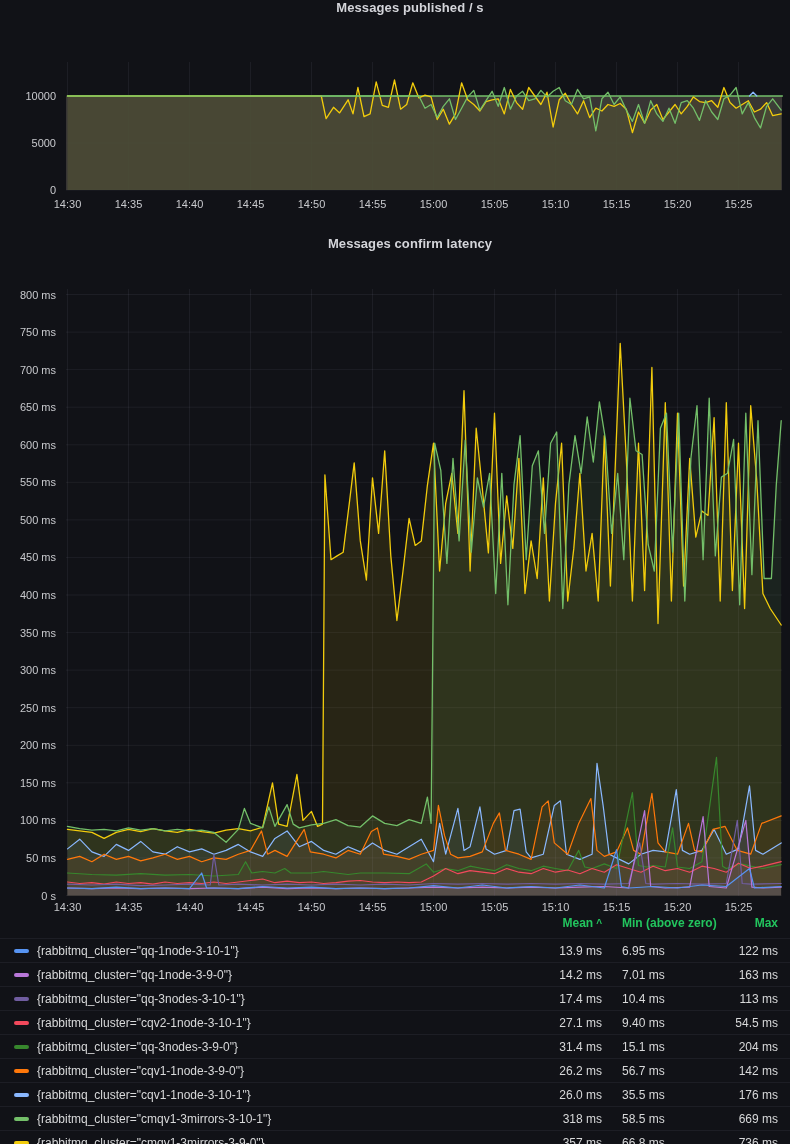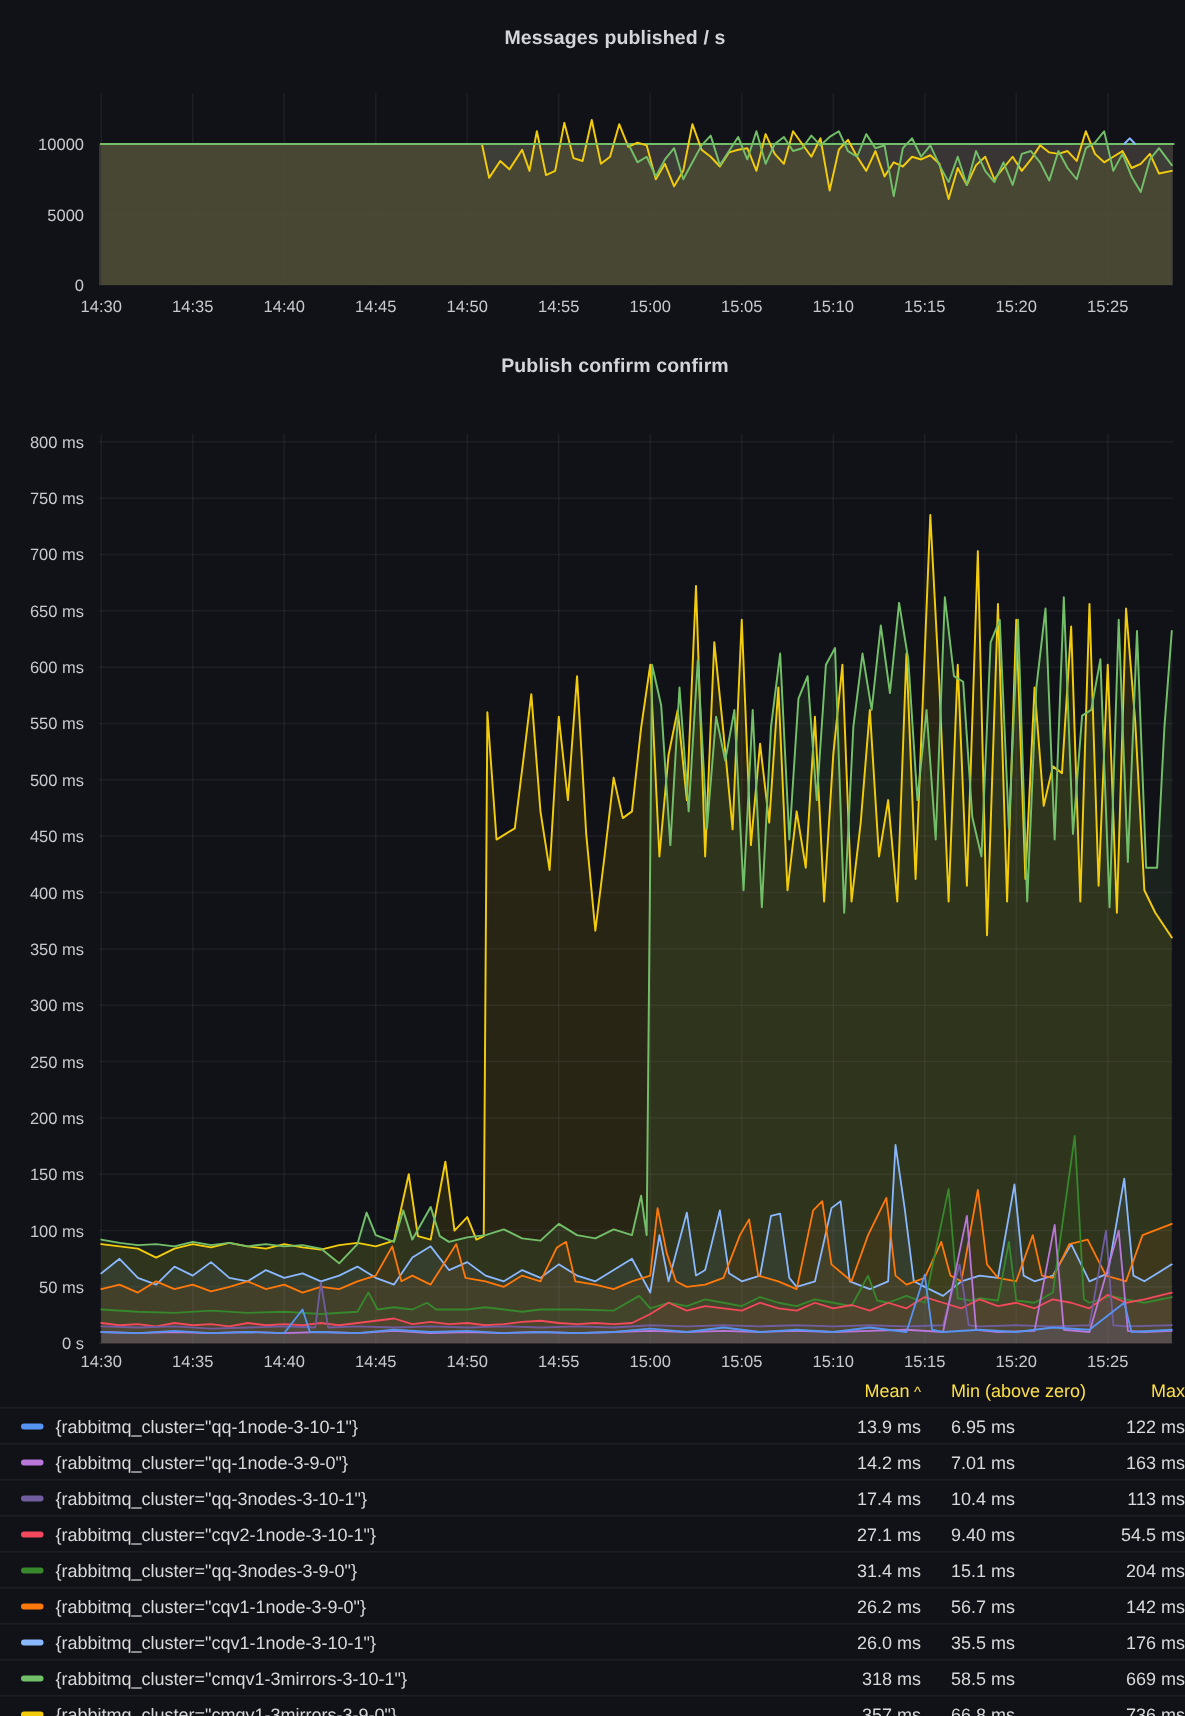--- a/index.html
+++ b/index.html
@@ -9,36 +9,36 @@
     font-family:"Liberation Sans",sans-serif;
     color:#D8D9DA;
     position:relative;overflow:hidden;
     -webkit-font-smoothing:antialiased;
   }
   .panel-title{
     position:absolute;left:30px;width:760px;
     text-align:center;font-size:13px;font-weight:700;color:#D4D5DA;
     letter-spacing:.1px;cursor:pointer;
   }
-  #title-1{top:17px}
+  #title-1{top:0}
   #title-2{top:236px}
   svg.chart{position:absolute;left:0;display:block}
   #chart-1{top:0}
   #chart-2{top:230px}
   svg text.tick{font-family:"Liberation Sans",sans-serif;font-size:11px;fill:#C8C9CD}
   
   #legend{position:absolute;top:916px;left:0;width:790px;font-size:12px}
-  .lg-header{display:flex;align-items:center;height:22px;font-weight:400;color:#fde047}
+  .lg-header{display:flex;height:22px;font-weight:700;color:#22c55e}
   .lg-row{display:flex;align-items:center;height:23px;border-top:1px solid rgba(204,204,220,0.07)}
   .lg-label{flex:1;display:flex;align-items:center;padding-left:14px;min-width:0;color:#D8D9DA;cursor:pointer;white-space:nowrap}
   .swatch{width:15px;height:4px;border-radius:2px;margin-right:8px;flex:none}
   .col-spacer{flex:1}
   .col-mean{width:80px;text-align:right;flex:none}
   .col-min{width:122px;text-align:left;padding-left:20px;box-sizing:border-box;flex:none}
-  .col-max{width:54px;text-align:right;flex:none;}
+  .col-max{width:54px;text-align:right;flex:none;margin-right:12px}
   .lg-header .col-mean,.lg-header .col-min,.lg-header .col-max{cursor:pointer}
   .sort-caret{font-size:10px;margin-left:3px}
 </style>
 </head>
 <body>
 
 <div class="panel-title" id="title-1">Messages published / s</div>
 <svg class="chart" id="chart-1" width="790" height="230" viewBox="0 0 790 230">
     <line x1="66" x2="782" y1="96.0" y2="96.0" stroke="rgba(204,204,220,0.07)"></line>
     <text x="56" y="100.0" text-anchor="end" class="tick">10000</text>
@@ -72,21 +72,21 @@
     <text x="738.5" y="208" text-anchor="middle" class="tick">15:25</text>
     <rect x="66" y="96.0" width="716" height="94.0" fill="#3D3A37" opacity="0.9"></rect>
     <polygon points="67.5,96.0 321.3,96.0 326.1,118.6 333.5,107.3 339.6,112.9 348.1,99.8 353.0,113.9 357.9,87.5 364.0,116.7 370.1,113.9 376.2,81.9 382.3,105.4 388.4,107.3 394.5,80.0 400.6,109.2 406.7,104.5 412.8,82.8 418.9,97.9 425.0,95.1 431.1,96.9 437.2,119.5 443.3,109.2 449.4,124.2 455.5,113.9 461.6,82.8 467.7,99.8 473.8,104.5 479.9,111.0 486.0,101.6 492.1,99.8 498.2,98.8 504.3,113.9 510.4,89.4 516.5,102.6 522.6,109.2 528.7,87.5 534.8,96.0 540.9,104.5 547.0,92.2 553.1,127.0 559.2,99.8 565.3,93.2 571.4,104.5 577.5,113.9 583.6,100.7 589.7,117.6 595.8,108.2 601.9,111.0 608.0,104.5 614.1,106.3 620.2,103.5 626.3,109.2 632.4,132.7 638.5,112.0 644.6,123.3 650.7,110.1 656.8,104.5 662.9,119.5 669.0,112.0 675.1,104.5 681.2,113.9 687.3,106.3 693.4,96.9 699.5,101.6 705.6,102.6 711.7,100.7 717.8,107.3 723.9,87.5 730.0,102.6 736.1,108.2 742.2,104.5 748.3,100.7 754.4,112.0 760.5,109.2 766.6,102.6 772.7,115.7 781.2,113.9 781.2,190.0 67.5,190.0" fill="#F2CC0C" fill-opacity="0.07"></polygon>
     <polygon points="67.5,96.0 418.9,96.0 425.0,108.2 431.1,104.5 437.2,117.6 443.3,106.3 449.4,98.8 455.5,119.5 461.6,108.2 467.7,96.9 473.8,90.4 479.9,110.1 486.0,100.7 492.1,91.3 498.2,106.3 504.3,87.5 510.4,109.2 516.5,96.0 522.6,91.3 528.7,100.7 534.8,98.8 540.9,90.4 547.0,96.9 553.1,91.3 559.2,87.5 565.3,100.7 571.4,104.5 577.5,89.4 583.6,98.8 589.7,96.9 595.8,130.8 601.9,98.8 608.0,92.2 614.1,104.5 620.2,96.9 626.3,110.1 632.4,121.4 638.5,104.5 644.6,123.3 650.7,100.7 656.8,113.9 662.9,121.4 669.0,108.2 675.1,123.3 681.2,102.6 687.3,100.7 693.4,108.2 699.5,120.4 705.6,100.7 711.7,112.0 717.8,119.5 723.9,98.8 730.0,95.1 736.1,87.5 742.2,113.9 748.3,102.6 754.4,117.6 760.5,128.0 766.6,106.3 772.7,98.8 781.2,110.1 781.2,190.0 67.5,190.0" fill="#73BF69" fill-opacity="0.07"></polygon>
     <polyline points="67.5,96.0 782.4,96.0" fill="none" stroke="#73BF69" stroke-width="1.3" stroke-linejoin="round" stroke-linecap="round"></polyline>
     <polyline points="67.5,96.0 321.3,96.0 326.1,118.6 333.5,107.3 339.6,112.9 348.1,99.8 353.0,113.9 357.9,87.5 364.0,116.7 370.1,113.9 376.2,81.9 382.3,105.4 388.4,107.3 394.5,80.0 400.6,109.2 406.7,104.5 412.8,82.8 418.9,97.9 425.0,95.1 431.1,96.9 437.2,119.5 443.3,109.2 449.4,124.2 455.5,113.9 461.6,82.8 467.7,99.8 473.8,104.5 479.9,111.0 486.0,101.6 492.1,99.8 498.2,98.8 504.3,113.9 510.4,89.4 516.5,102.6 522.6,109.2 528.7,87.5 534.8,96.0 540.9,104.5 547.0,92.2 553.1,127.0 559.2,99.8 565.3,93.2 571.4,104.5 577.5,113.9 583.6,100.7 589.7,117.6 595.8,108.2 601.9,111.0 608.0,104.5 614.1,106.3 620.2,103.5 626.3,109.2 632.4,132.7 638.5,112.0 644.6,123.3 650.7,110.1 656.8,104.5 662.9,119.5 669.0,112.0 675.1,104.5 681.2,113.9 687.3,106.3 693.4,96.9 699.5,101.6 705.6,102.6 711.7,100.7 717.8,107.3 723.9,87.5 730.0,102.6 736.1,108.2 742.2,104.5 748.3,100.7 754.4,112.0 760.5,109.2 766.6,102.6 772.7,115.7 781.2,113.9" fill="none" stroke="#F2CC0C" stroke-width="1.3" stroke-linejoin="round" stroke-linecap="round"></polyline>
     <polyline points="67.5,96.0 418.9,96.0 425.0,108.2 431.1,104.5 437.2,117.6 443.3,106.3 449.4,98.8 455.5,119.5 461.6,108.2 467.7,96.9 473.8,90.4 479.9,110.1 486.0,100.7 492.1,91.3 498.2,106.3 504.3,87.5 510.4,109.2 516.5,96.0 522.6,91.3 528.7,100.7 534.8,98.8 540.9,90.4 547.0,96.9 553.1,91.3 559.2,87.5 565.3,100.7 571.4,104.5 577.5,89.4 583.6,98.8 589.7,96.9 595.8,130.8 601.9,98.8 608.0,92.2 614.1,104.5 620.2,96.9 626.3,110.1 632.4,121.4 638.5,104.5 644.6,123.3 650.7,100.7 656.8,113.9 662.9,121.4 669.0,108.2 675.1,123.3 681.2,102.6 687.3,100.7 693.4,108.2 699.5,120.4 705.6,100.7 711.7,112.0 717.8,119.5 723.9,98.8 730.0,95.1 736.1,87.5 742.2,113.9 748.3,102.6 754.4,117.6 760.5,128.0 766.6,106.3 772.7,98.8 781.2,110.1" fill="none" stroke="#73BF69" stroke-width="1.3" stroke-linejoin="round" stroke-linecap="round"></polyline>
     <polyline points="749.5,96.0 753.1,92.2 756.8,96.0" fill="none" stroke="#8AB8FF" stroke-width="1.3" stroke-linejoin="round" stroke-linecap="round"></polyline>
   </svg>
 
-<div class="panel-title" id="title-2">Publish confirm confirm</div>
+<div class="panel-title" id="title-2">Messages confirm latency</div>
 <svg class="chart" id="chart-2" width="790" height="686" viewBox="0 230 790 686">
     <line x1="66" x2="782" y1="294.5" y2="294.5" stroke="rgba(204,204,220,0.07)"></line>
     <text x="56" y="298.5" text-anchor="end" class="tick">800 ms</text>
     <line x1="66" x2="782" y1="332.1" y2="332.1" stroke="rgba(204,204,220,0.07)"></line>
     <text x="56" y="336.1" text-anchor="end" class="tick">750 ms</text>
     <line x1="66" x2="782" y1="369.6" y2="369.6" stroke="rgba(204,204,220,0.07)"></line>
     <text x="56" y="373.6" text-anchor="end" class="tick">700 ms</text>
     <line x1="66" x2="782" y1="407.2" y2="407.2" stroke="rgba(204,204,220,0.07)"></line>
     <text x="56" y="411.2" text-anchor="end" class="tick">650 ms</text>
     <line x1="66" x2="782" y1="444.8" y2="444.8" stroke="rgba(204,204,220,0.07)"></line>

